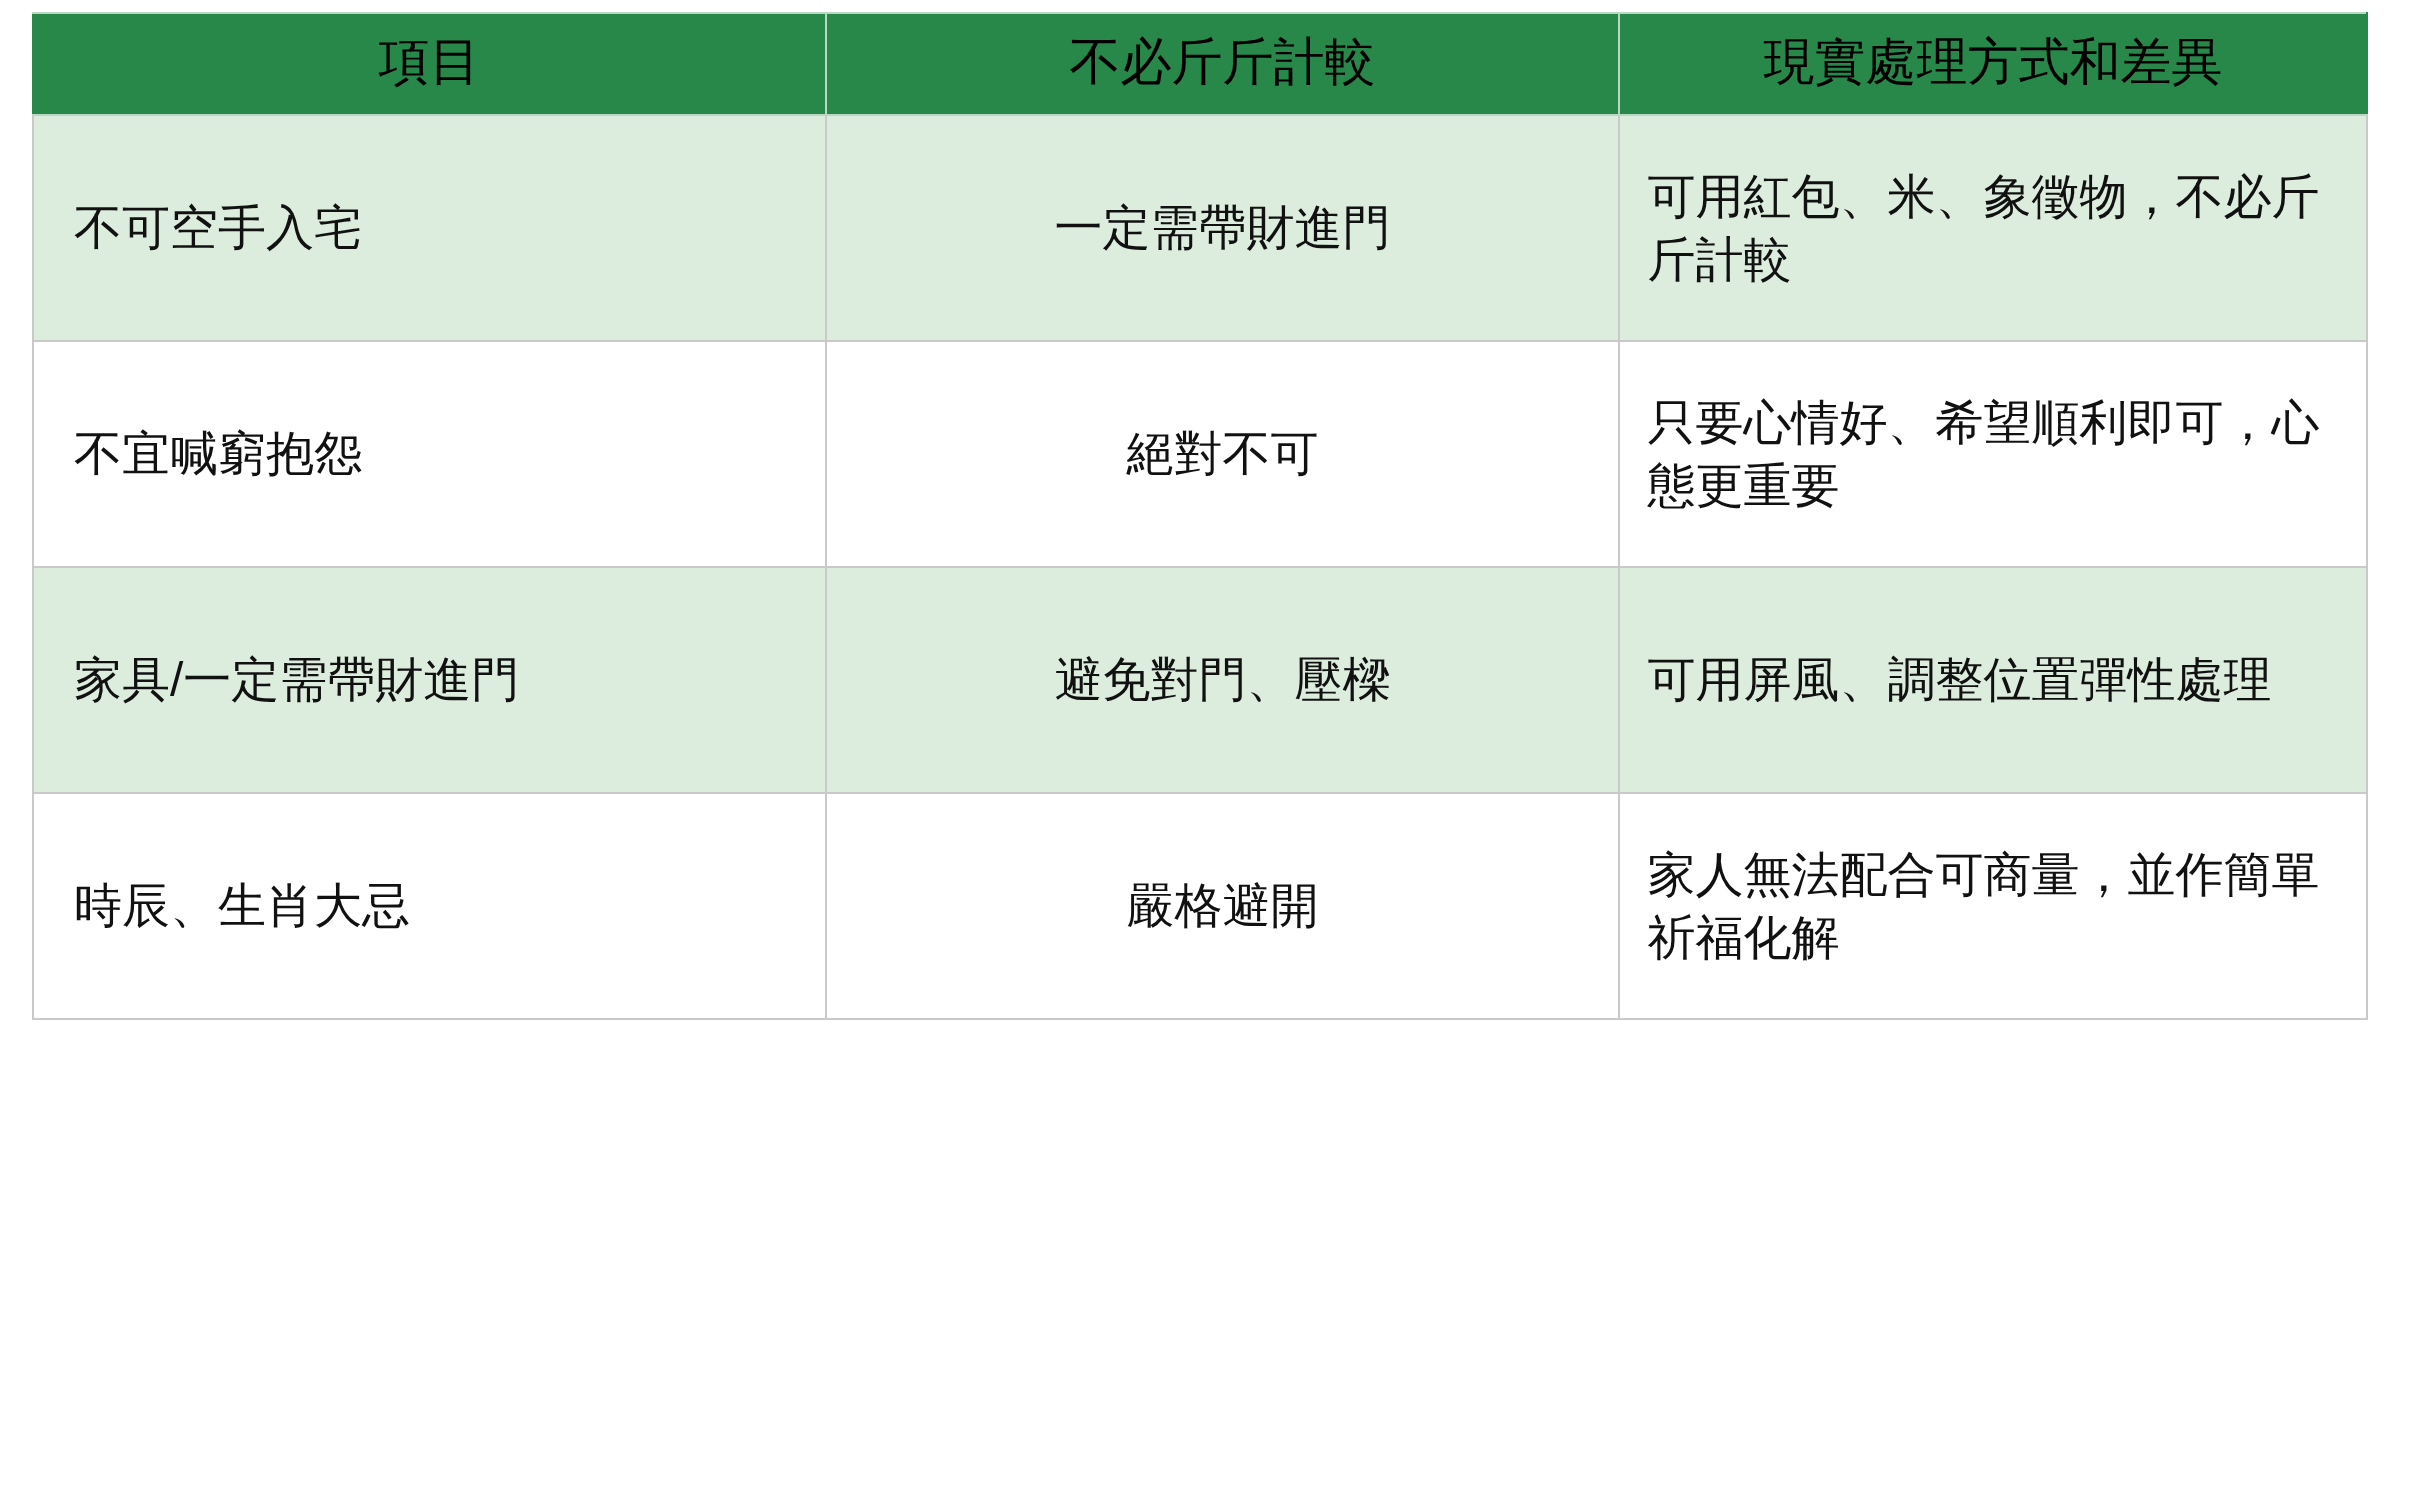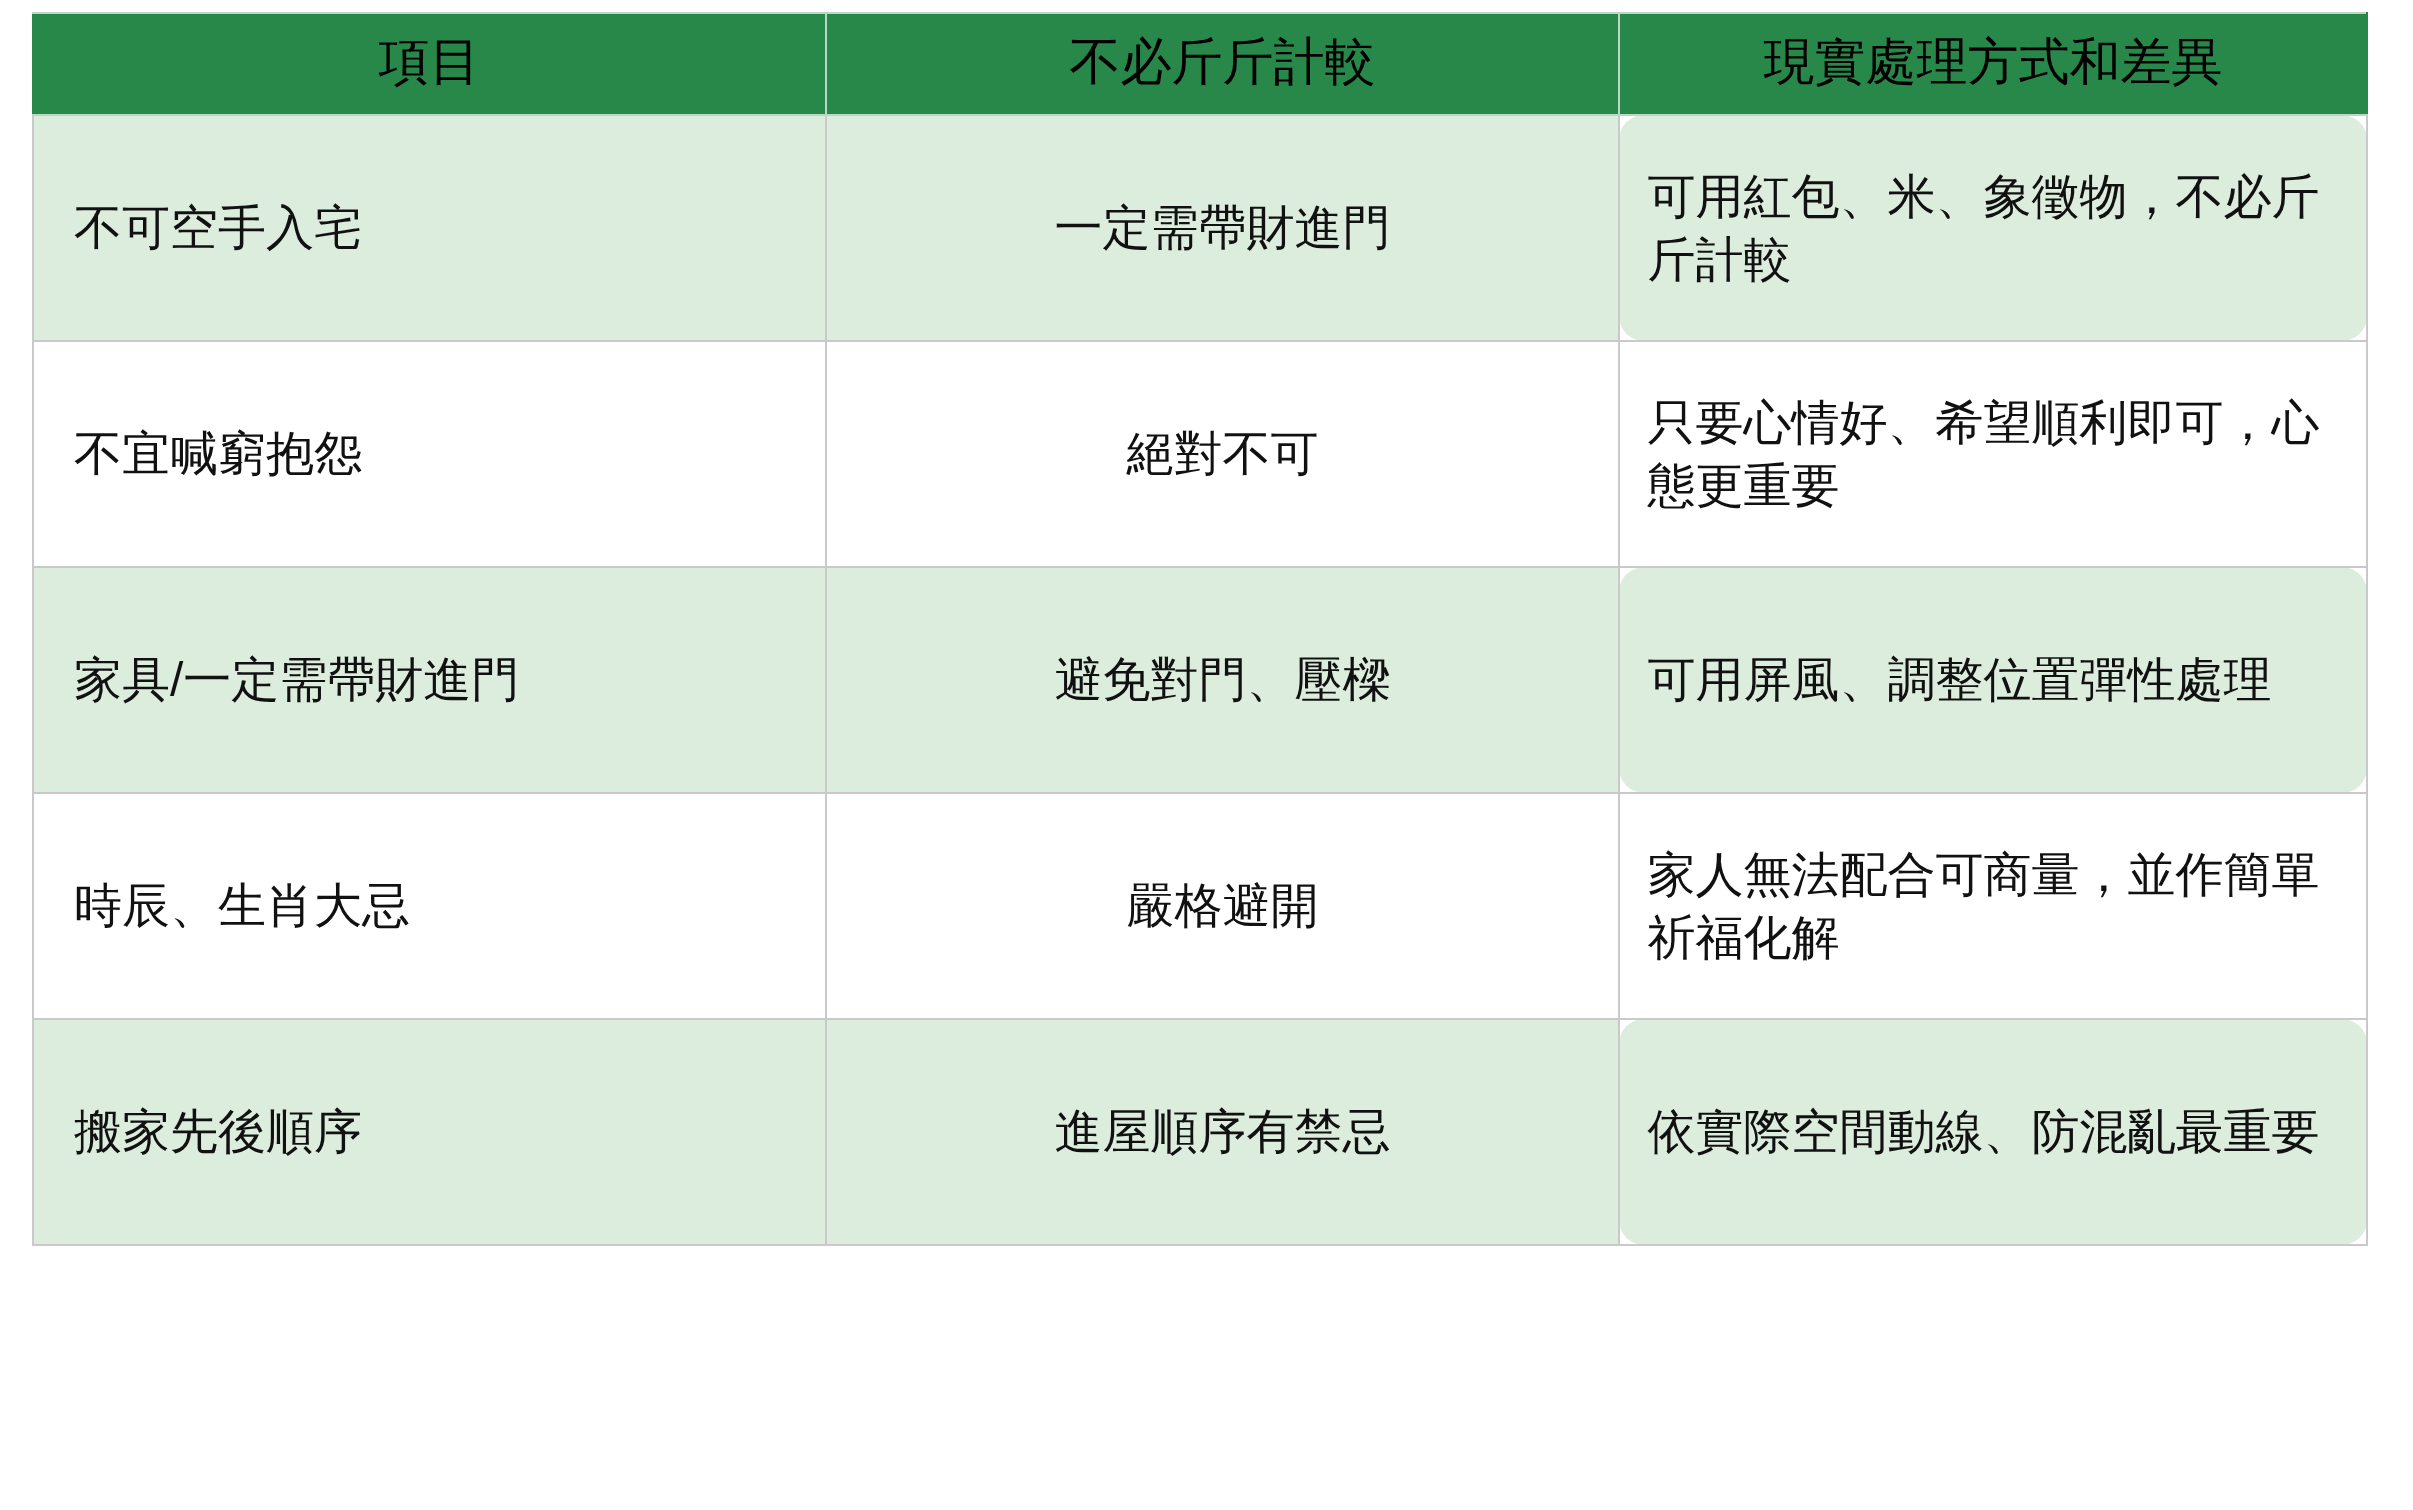--- a/index.html
+++ b/index.html
@@ -47,21 +47,21 @@
     border: 2.1px solid #c9c9c9;
     padding: 18px 23px;
     line-height: 1.32;
     vertical-align: middle;
   }
   tbody tr.row-shaded td { background: #dcecdd; }
   tbody tr.row-plain td  { background: #ffffff; }
 
   td.cell-item  { text-align: left;   padding-left: 40px; }
   td.cell-taboo { text-align: center; }
-  td.cell-real  { text-align: left;   padding-left: 27.4px; padding-right: 9px; border-radius: 25px; }
+  td.cell-real  { text-align: left;   padding-left: 27.4px; padding-right: 9px; }
 
   tbody tr { height: 226px; }
 </style>
 </head>
 <body>
 
 <div class="table-wrap">
   <table class="data-table">
     <colgroup>
       <col class="col-item">
@@ -89,21 +89,16 @@
       <tr class="row-shaded">
         <td class="cell-item">家具/一定需帶財進門</td>
         <td class="cell-taboo">避免對門、壓樑</td>
         <td class="cell-real">可用屏風、調整位置彈性處理</td>
       </tr>
       <tr class="row-plain">
         <td class="cell-item">時辰、生肖大忌</td>
         <td class="cell-taboo">嚴格避開</td>
         <td class="cell-real">家人無法配合可商量，並作簡單祈福化解</td>
       </tr>
-      <tr class="row-shaded">
-        <td class="cell-item">搬家先後順序</td>
-        <td class="cell-taboo">進屋順序有禁忌</td>
-        <td class="cell-real">依實際空間動線、防混亂最重要</td>
-      </tr>
     </tbody>
   </table>
 </div>
 
 
 </body></html>

